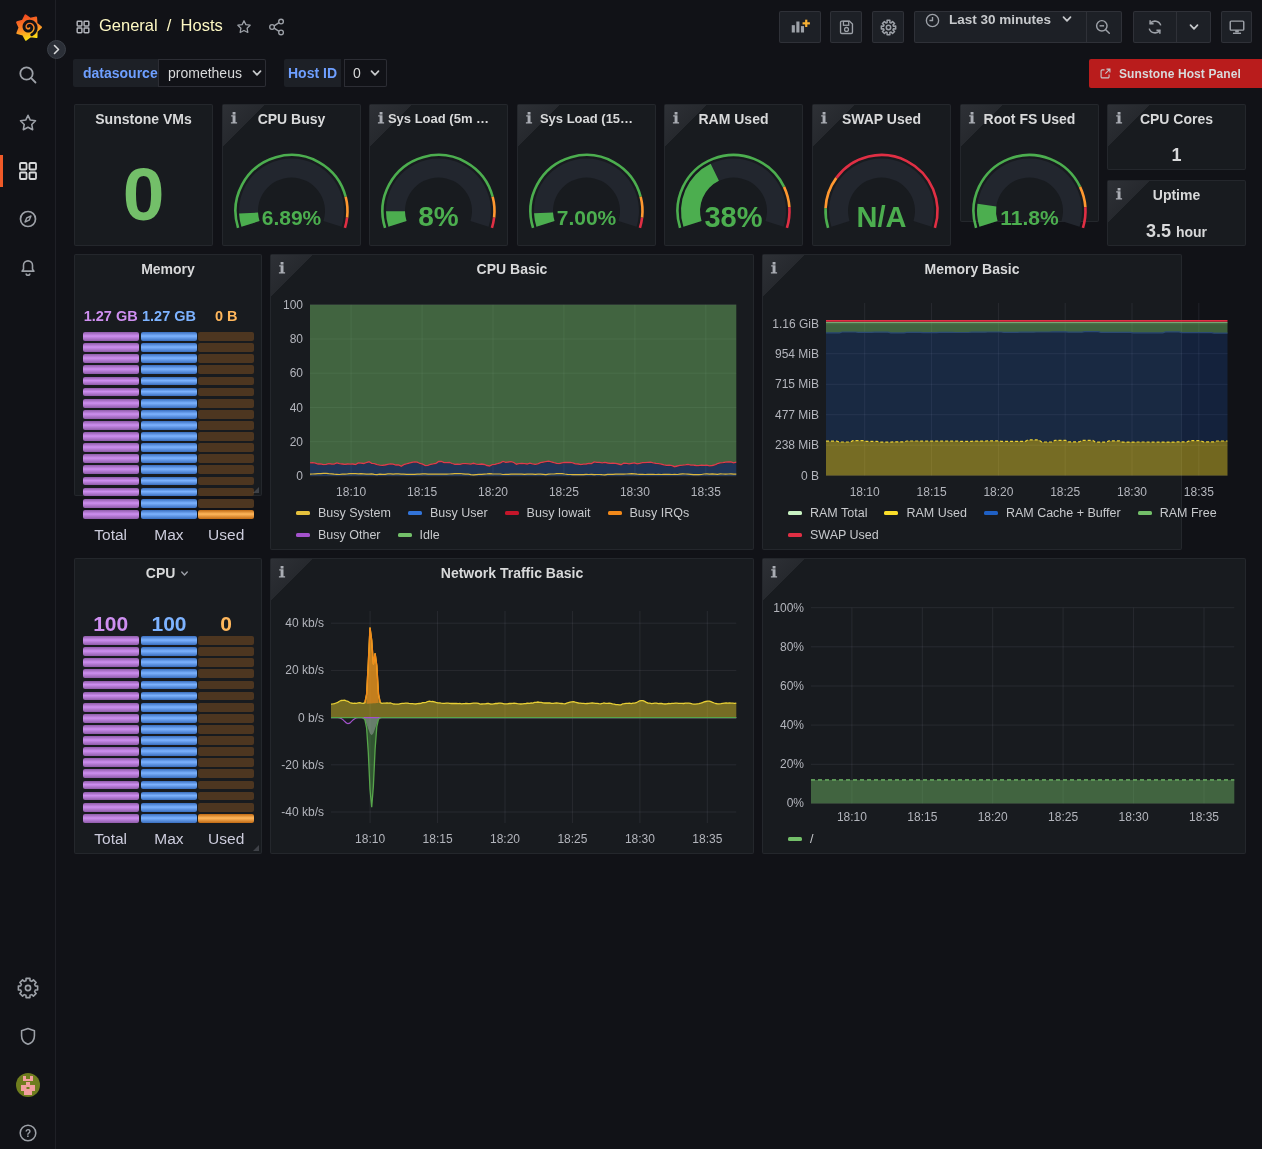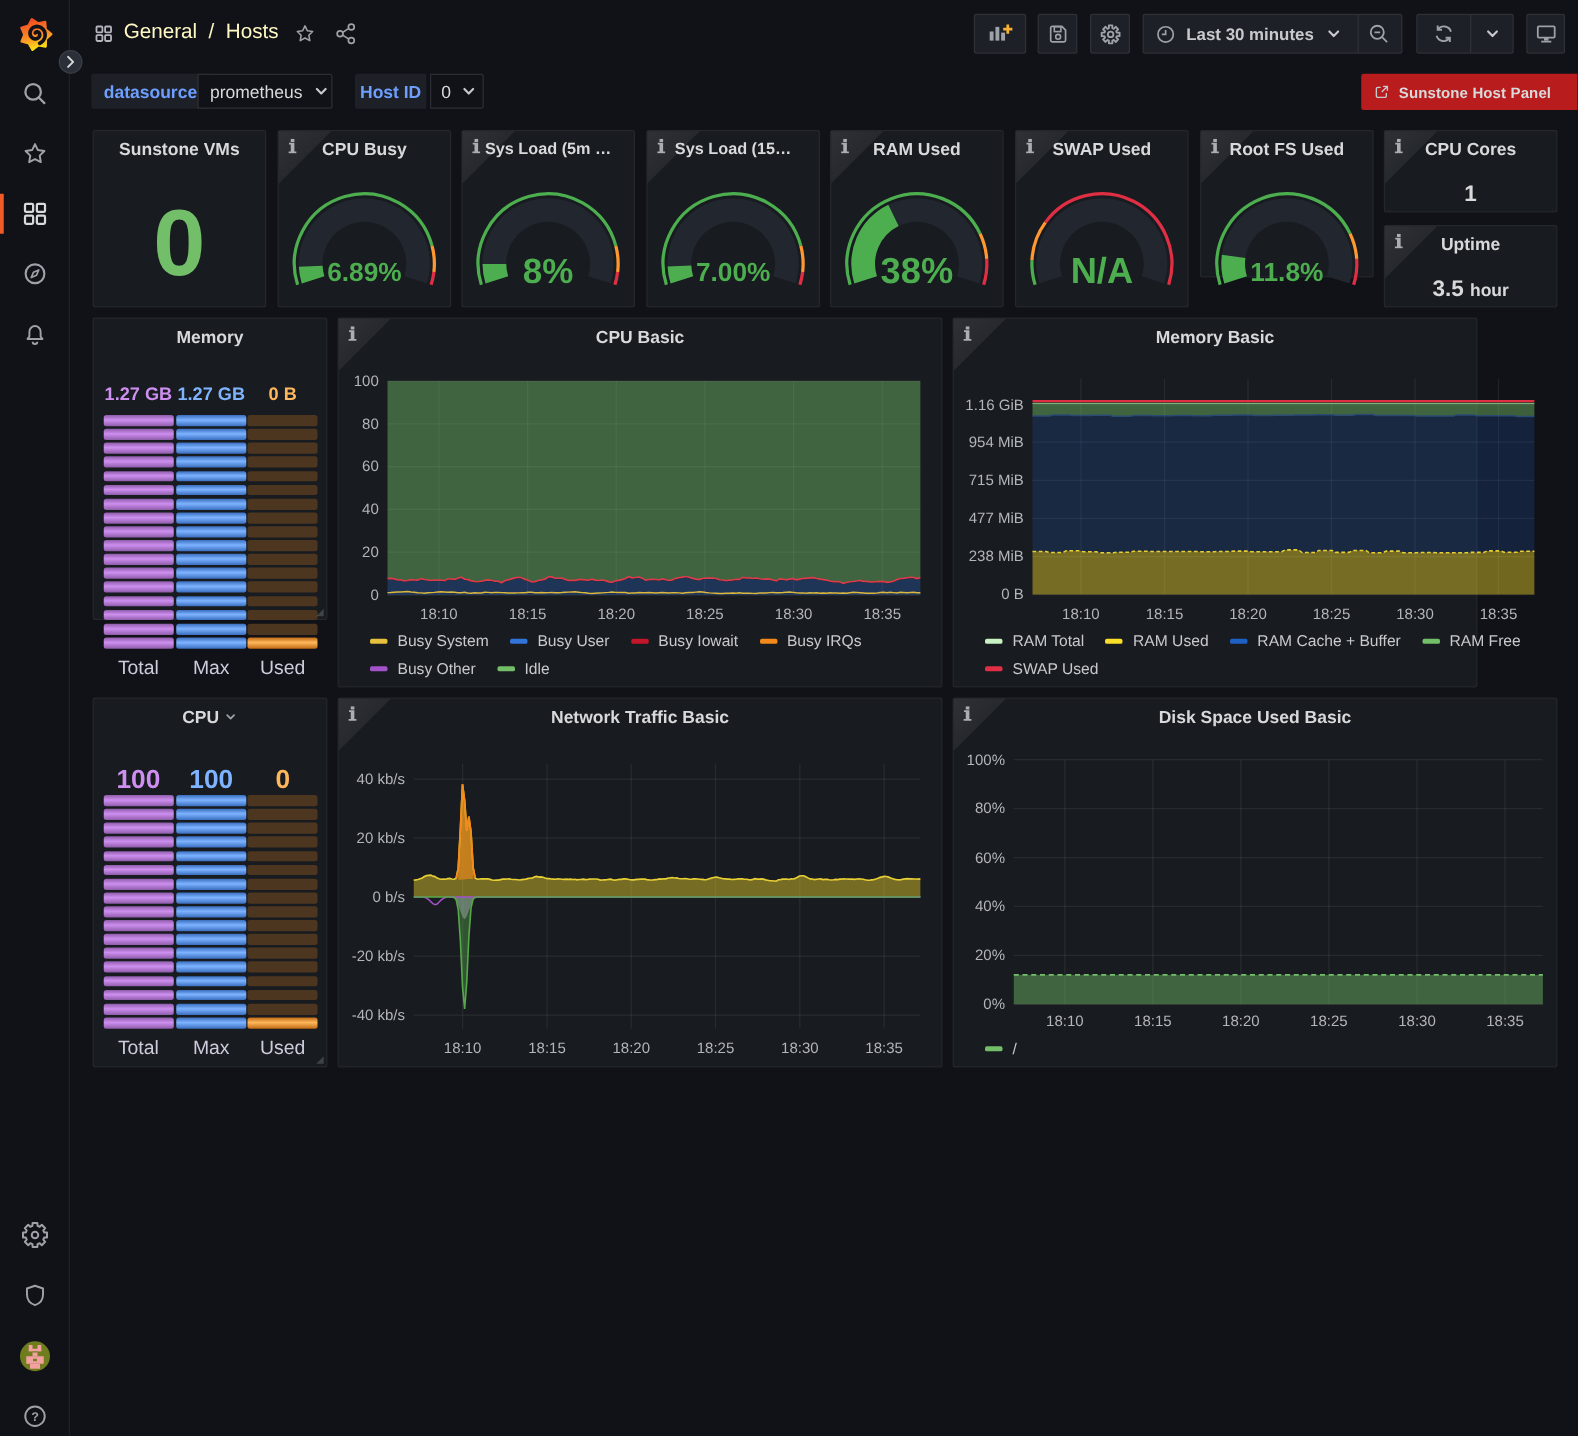--- a/index.html
+++ b/index.html
@@ -104,21 +104,21 @@
       <rect x="6.4" y="2.8" width="6.2" height="4.6" fill="none" stroke="#9da1a8" stroke-width="1.5"></rect>
       <circle cx="10" cy="12.3" r="2.3" fill="none" stroke="#9da1a8" stroke-width="1.5"></circle>
     </svg>
   </div>
 <div style="position:absolute;left:872px;top:11px;width:32px;height:32px;background:#1d2026;border:1px solid rgba(204,204,220,0.1);border-radius:2px;display:flex;align-items:center;justify-content:center;color:#c7c9cc;font-size:14px;font-weight:600">
     <svg width="17" height="17" viewBox="0 0 17 17">
       <path d="M 13.41 7.13 L 15.66 7.08 L 15.66 9.92 L 13.41 9.87 L 12.94 11.00 L 14.57 12.56 L 12.56 14.57 L 11.00 12.94 L 9.87 13.41 L 9.92 15.66 L 7.08 15.66 L 7.13 13.41 L 6.00 12.94 L 4.44 14.57 L 2.43 12.56 L 4.06 11.00 L 3.59 9.87 L 1.34 9.92 L 1.34 7.08 L 3.59 7.13 L 4.06 6.00 L 2.43 4.44 L 4.44 2.43 L 6.00 4.06 L 7.13 3.59 L 7.08 1.34 L 9.92 1.34 L 9.87 3.59 L 11.00 4.06 L 12.56 2.43 L 14.57 4.44 L 12.94 6.00 Z" fill="none" stroke="#9da1a8" stroke-width="1.5" stroke-linejoin="round"></path>
       <circle cx="8.5" cy="8.5" r="2.2" fill="none" stroke="#9da1a8" stroke-width="1.5"></circle>
     </svg>
   </div>
-<div style="position:absolute;left:914px;top:11px;width:208px;height:32px;background:#1d2026;border:1px solid rgba(204,204,220,0.1);border-radius:2px;display:flex;align-items:center;color:#c7c9cc;font-size:13.5px;font-weight:600;white-space:nowrap"><span style="margin:0 8px 0 9px;display:flex">
+<div style="position:absolute;left:914px;top:11px;width:208px;height:32px;background:#1d2026;border:1px solid rgba(204,204,220,0.1);border-radius:2px;display:flex;color:#c7c9cc;font-size:13.5px;font-weight:600;white-space:nowrap"><span style="margin:0 8px 0 9px;display:flex">
       <svg width="17" height="17" viewBox="0 0 20 20">
         <circle cx="10" cy="10" r="7.2" stroke="#9da1a8" stroke-width="1.6" fill="none"></circle>
         <path d="M10 5.8 V10 H6.4" stroke="#9da1a8" stroke-width="1.6" fill="none"></path>
       </svg>
     </span>Last 30 minutes<span style="margin-left:9px;display:flex">
       <svg width="14" height="14" viewBox="0 0 14 14">
         <path d="M3.5 5.2 L7 8.8 L10.5 5.2" stroke="#c7c9cc" stroke-width="1.7" fill="none" stroke-linecap="round" stroke-linejoin="round"></path>
       </svg>
     </span><span style="margin-left:12px;border-left:1px solid rgba(204,204,220,0.1);height:30px;display:flex;align-items:center;padding:0 7px">
       <svg width="18" height="18" viewBox="0 0 20 20">
@@ -565,21 +565,20 @@
     </svg>
   </div>
 <div class="panel" style="left:762px;top:558px;width:484px;height:296px">
     <div class="corner"></div>
     <div class="cinfo"><svg width="8" height="12" viewBox="0 0 8 12">
         <g fill="#aaadb4">
           <rect x="2.6" y="0" width="2.9" height="2.6"></rect>
           <path d="M1.2 4.6 v-1.4 h4.3 v7 h1.6 v1.4 H0.9 v-1.4 h1.7 v-5.6 Z"></path>
         </g>
       </svg></div>
-    <div class="ptitle" style="font-size:14px">Disk Space Used Basic</div>
     <svg width="482" height="294" style="position:absolute;left:0;top:0" font-family="Liberation Sans, sans-serif">
       <line x1="48.0" y1="244.4" x2="471.3" y2="244.4" stroke="rgba(204,204,220,0.09)" stroke-width="1"></line>
       <line x1="48.0" y1="205.3" x2="471.3" y2="205.3" stroke="rgba(204,204,220,0.09)" stroke-width="1"></line>
       <line x1="48.0" y1="166.1" x2="471.3" y2="166.1" stroke="rgba(204,204,220,0.09)" stroke-width="1"></line>
       <line x1="48.0" y1="127.0" x2="471.3" y2="127.0" stroke="rgba(204,204,220,0.09)" stroke-width="1"></line>
       <line x1="48.0" y1="87.8" x2="471.3" y2="87.8" stroke="rgba(204,204,220,0.09)" stroke-width="1"></line>
       <line x1="48.0" y1="48.7" x2="471.3" y2="48.7" stroke="rgba(204,204,220,0.09)" stroke-width="1"></line>
       <line x1="88.9" y1="48.7" x2="88.9" y2="244.4" stroke="rgba(204,204,220,0.09)" stroke-width="1"></line>
       <line x1="159.3" y1="48.7" x2="159.3" y2="244.4" stroke="rgba(204,204,220,0.09)" stroke-width="1"></line>
       <line x1="229.7" y1="48.7" x2="229.7" y2="244.4" stroke="rgba(204,204,220,0.09)" stroke-width="1"></line>

